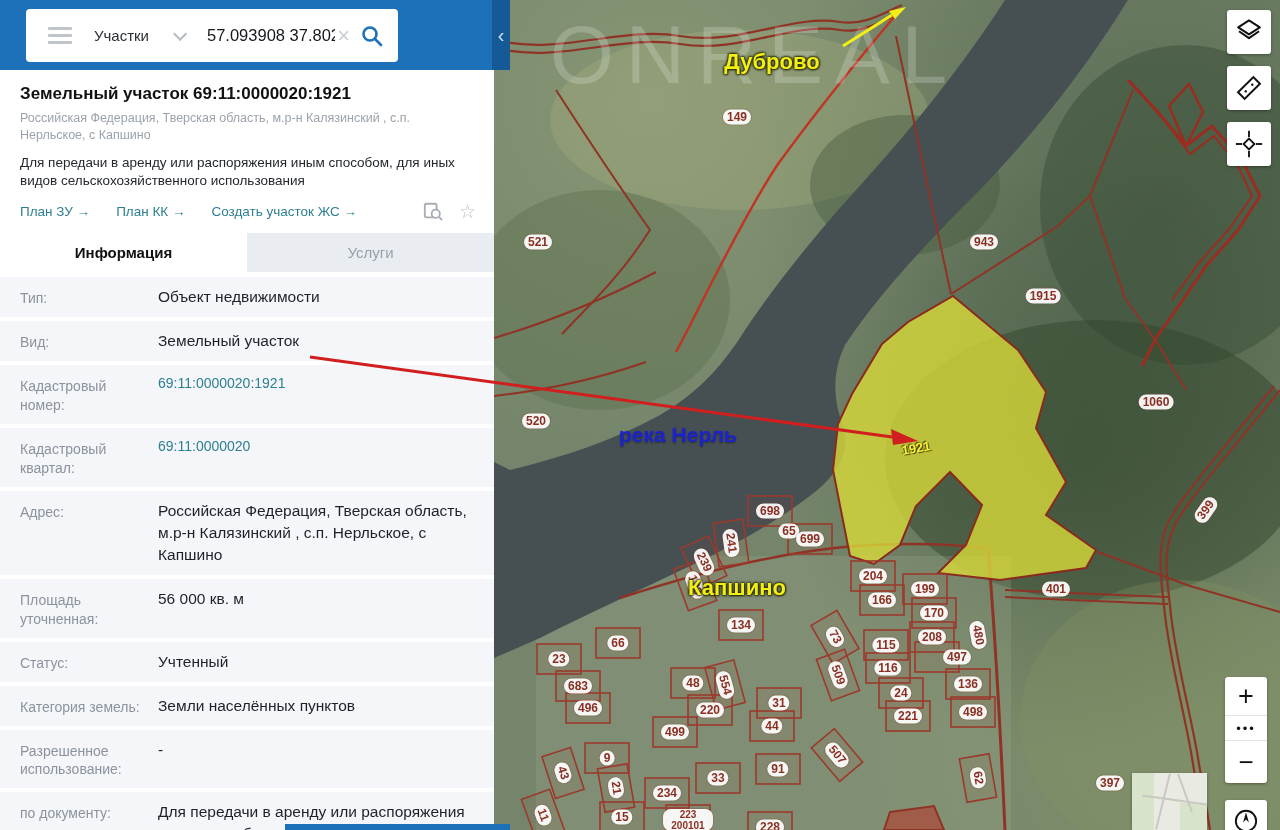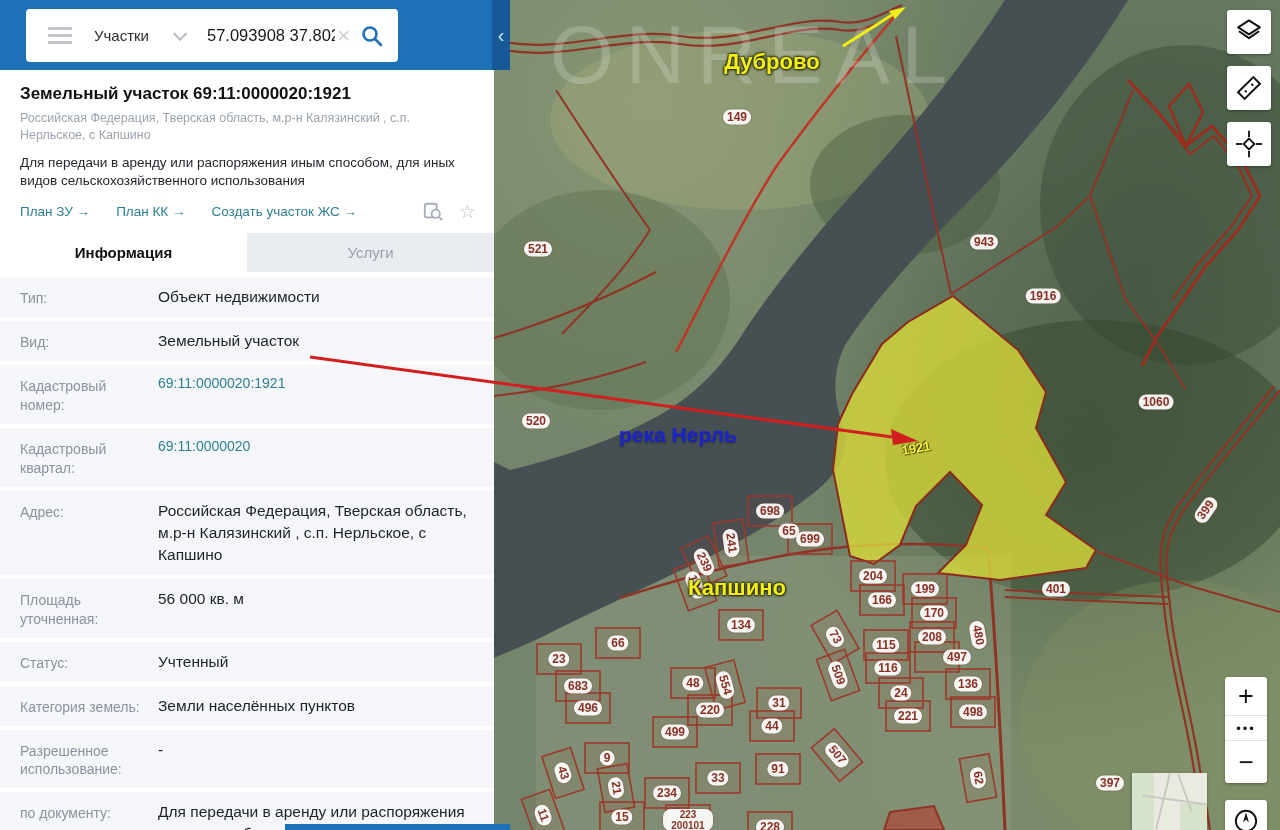--- a/index.html
+++ b/index.html
@@ -184,23 +184,23 @@
 
     <path d="M890,812 L934,806 L944,830 L884,830 Z" fill="rgba(190,40,30,.5)" stroke="#8f3326" stroke-width="2"></path>
   </svg>
 
   <div id="watermark">
     <div id="wm1">ONREAL</div>
   </div>
 
   <div id="badges">
       <div class="badge" style="left: 737px; top: 117px; transform: translate(-50%, -50%);">149</div>
-      <div class="badge" style="left: 538px; top: 242px; transform: translate(-50%, -50%); margin-top: 7px;">521</div>
+      <div class="badge" style="left: 538px; top: 242px; transform: translate(-50%, -50%);">521</div>
       <div class="badge" style="left: 984px; top: 242px; transform: translate(-50%, -50%);">943</div>
-      <div class="badge" style="left: 1043px; top: 296px; transform: translate(-50%, -50%);">1916</div>
+      <div class="badge" style="left: 1043px; top: 296px; transform: translate(-50%, -50%);">1915</div>
       <div class="badge" style="left: 1156px; top: 402px; transform: translate(-50%, -50%);">1060</div>
       <div class="badge" style="left: 536px; top: 421px; transform: translate(-50%, -50%);">520</div>
       <div class="badge" style="left: 770px; top: 511px; transform: translate(-50%, -50%);">698</div>
       <div class="badge" style="left: 789px; top: 531px; transform: translate(-50%, -50%);">65</div>
       <div class="badge" style="left: 810px; top: 539px; transform: translate(-50%, -50%);">699</div>
       <div class="badge" style="left: 731px; top: 543px; transform: translate(-50%, -50%) rotate(82deg);">241</div>
       <div class="badge" style="left: 704px; top: 562px; transform: translate(-50%, -50%) rotate(65deg);">239</div>
       <div class="badge" style="left: 695px; top: 585px; transform: translate(-50%, -50%) rotate(70deg);">123</div>
       <div class="badge" style="left: 873px; top: 576px; transform: translate(-50%, -50%);">204</div>
       <div class="badge" style="left: 925px; top: 589px; transform: translate(-50%, -50%);">199</div>

